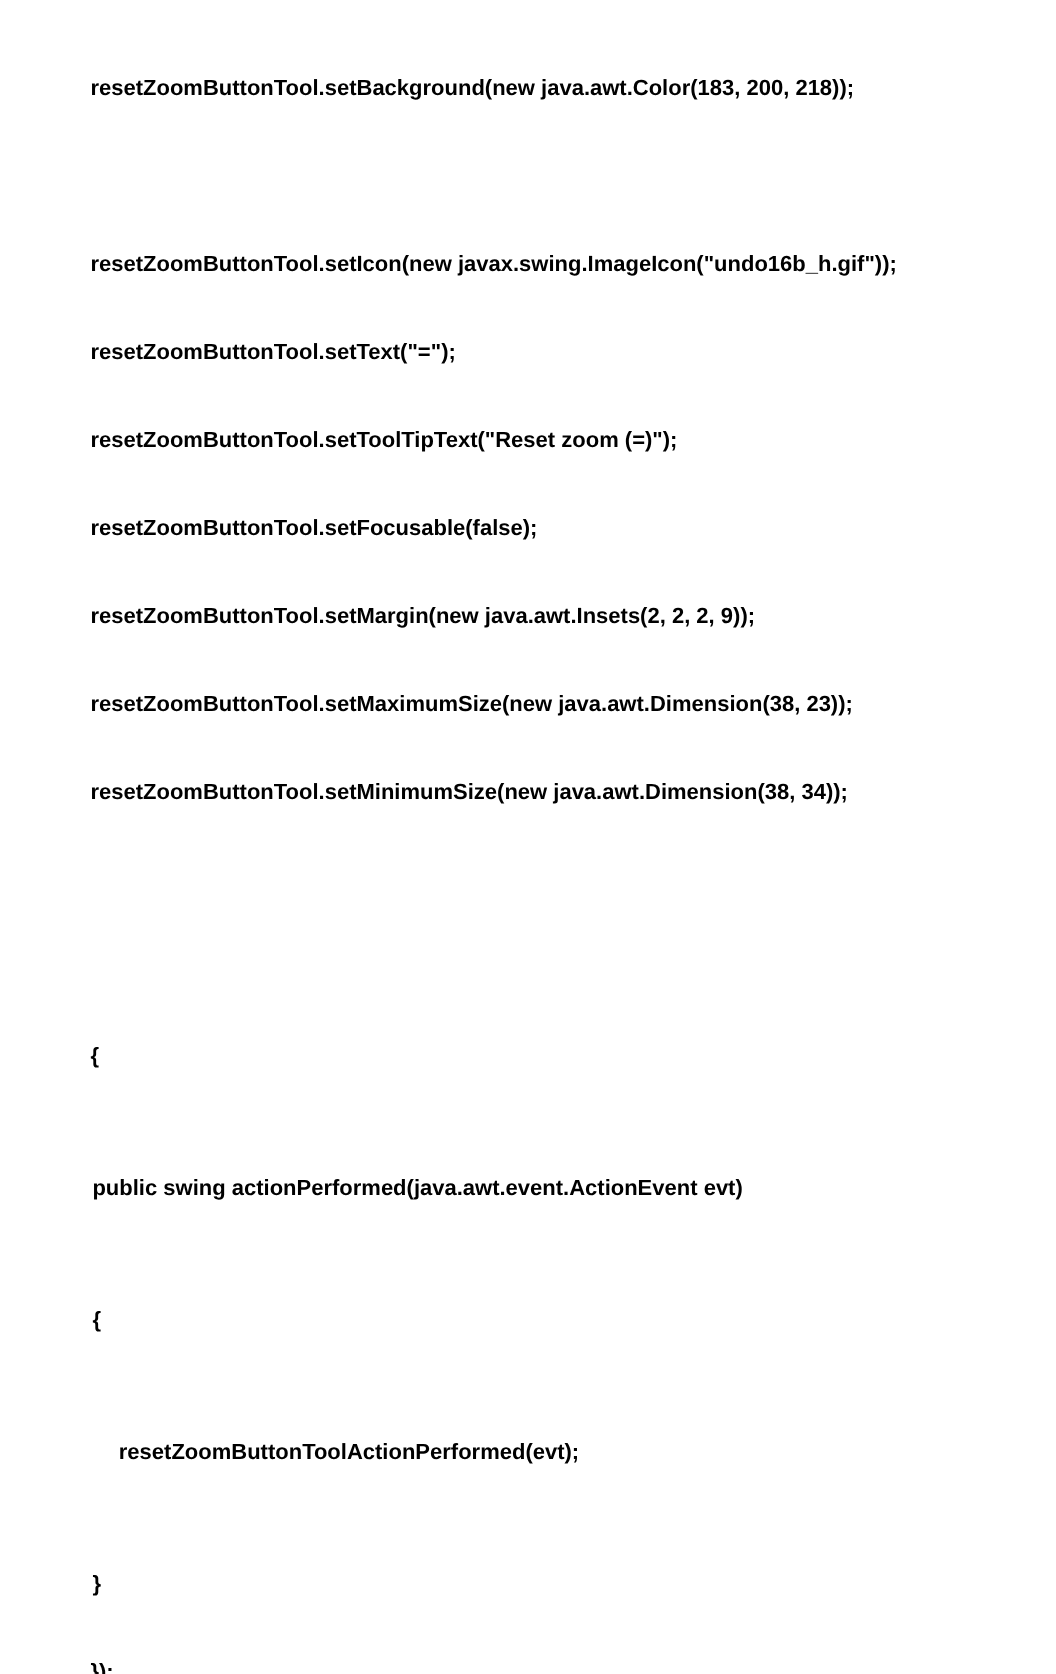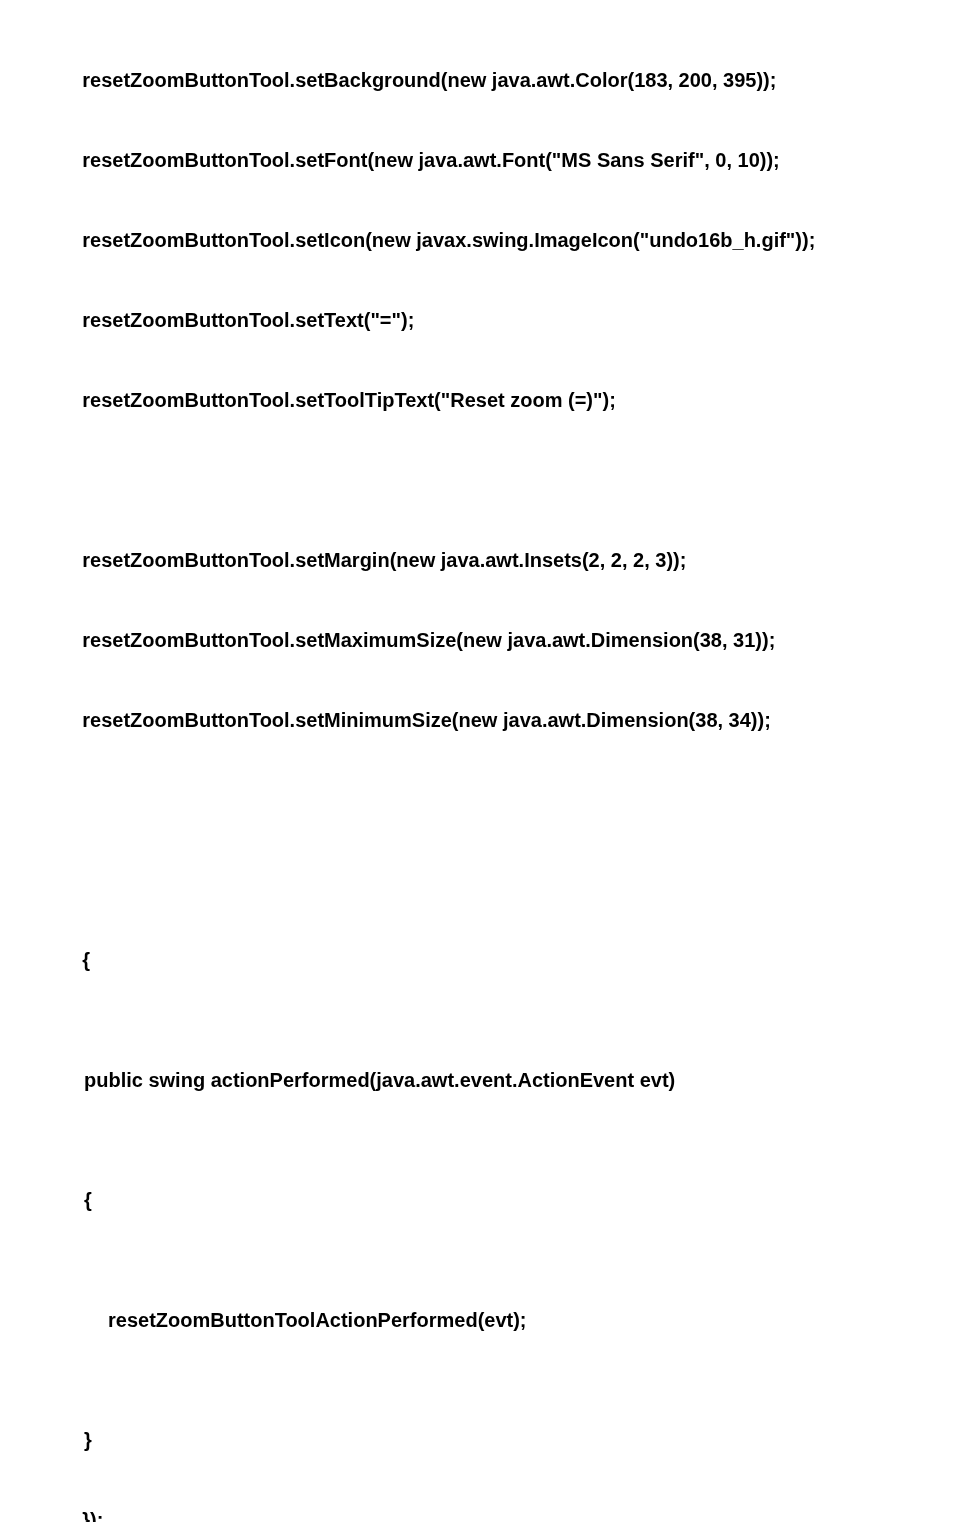--- a/index.html
+++ b/index.html
@@ -25,28 +25,28 @@
   }
   .ind1 { padding-left: 24px; display: block; }
   .ind2 { padding-left: 48px; display: block; }
 </style>
 </head>
 <body>
 
 <div class="page">
 
   <div class="code-block">
-    <span>resetZoomButtonTool.setBackground(new java.awt.Color(183, 200, 395));</span><br>
-    <span>resetZoomButtonTool.setFont(new java.awt.Font("MS Sans Serif", 0, 10));</span><br>
+    <span>resetZoomButtonTool.setBackground(new java.awt.Color(183, 200, 218));</span><br>
+    <br>
     <span>resetZoomButtonTool.setIcon(new javax.swing.ImageIcon("undo16b_h.gif"));</span><br>
     <span>resetZoomButtonTool.setText("=");</span><br>
     <span>resetZoomButtonTool.setToolTipText("Reset zoom (=)");</span><br>
-    <br>
-    <span>resetZoomButtonTool.setMargin(new java.awt.Insets(2, 2, 2, 3));</span><br>
-    <span>resetZoomButtonTool.setMaximumSize(new java.awt.Dimension(38, 31));</span><br>
+    <span>resetZoomButtonTool.setFocusable(false);</span><br>
+    <span>resetZoomButtonTool.setMargin(new java.awt.Insets(2, 2, 2, 9));</span><br>
+    <span>resetZoomButtonTool.setMaximumSize(new java.awt.Dimension(38, 23));</span><br>
     <span>resetZoomButtonTool.setMinimumSize(new java.awt.Dimension(38, 34));</span><br>
     <br>
     <br>
     <span>{</span><br>
     <span class="ind1">public swing actionPerformed(java.awt.event.ActionEvent evt)</span>
     <span class="ind1">{</span>
     <span class="ind2">resetZoomButtonToolActionPerformed(evt);</span>
     <span class="ind1">}</span>
     <span>});</span>
   </div>

